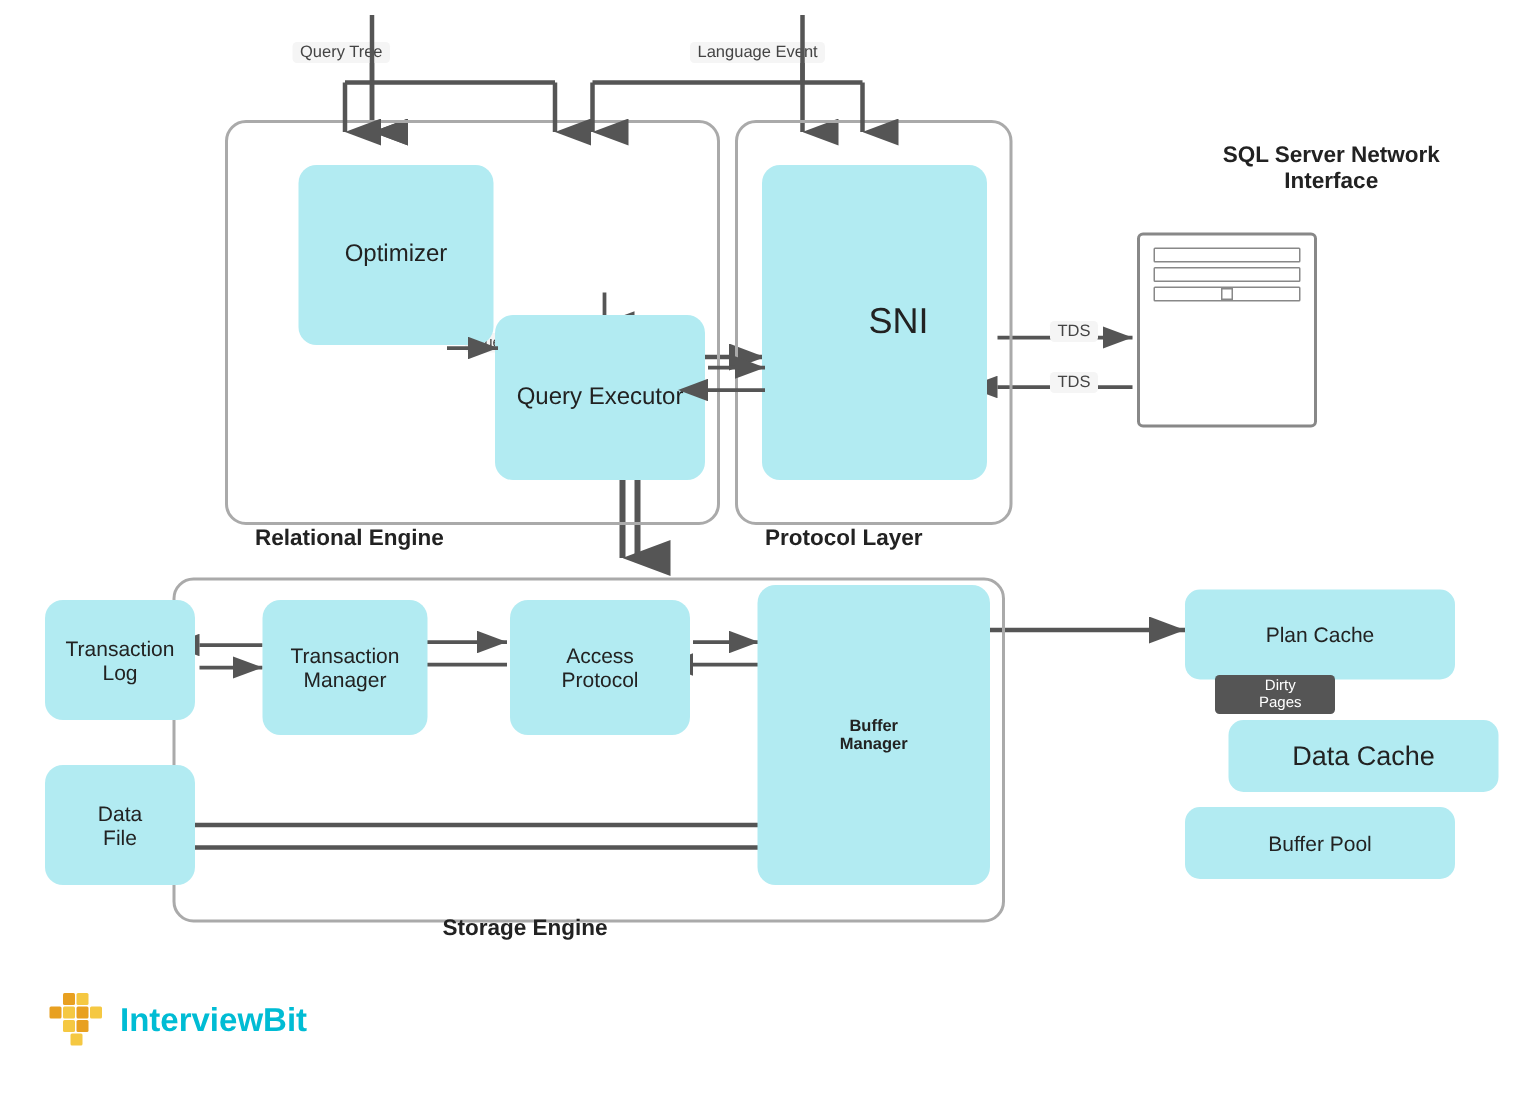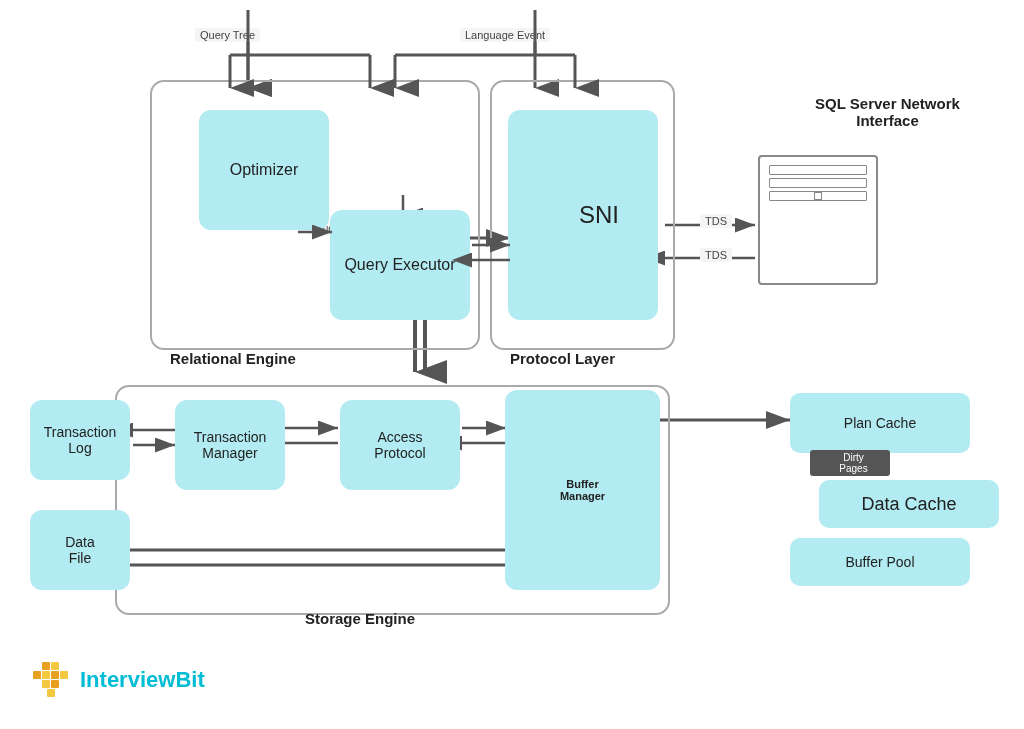--- a/index.html
+++ b/index.html
@@ -241,21 +241,21 @@
 
   <div class="box" style="left:330px; top:210px; width:140px; height:110px; font-size:16px;">
     <span>Query
 Executor</span>
   </div>
 
   <div class="box" style="left:508px; top:110px; width:150px; height:210px; font-size:24px;padding-left:32px;">SNI</div>
 
   <div class="container-box" style="left:115px; top:385px; width:555px; height:230px;">
   </div>
-  <div class="container-label" style="left:295px; top:610px;margin-left:10px;">Storage Engine</div>
+  <div class="container-label" style="left:295px; top:610px;">Storage Engine</div>
 
   <div class="box" style="left:30px; top:400px; width:100px; height:80px; font-size:14px;">
     <span style="white-space:pre-line; text-align:center;">Transaction
 Log</span>
   </div>
 
   <div class="box" style="left:175px; top:400px; width:110px; height:90px; font-size:14px;">
     <span style="white-space:pre-line; text-align:center;">Transaction
 Manager</span>
   </div>

